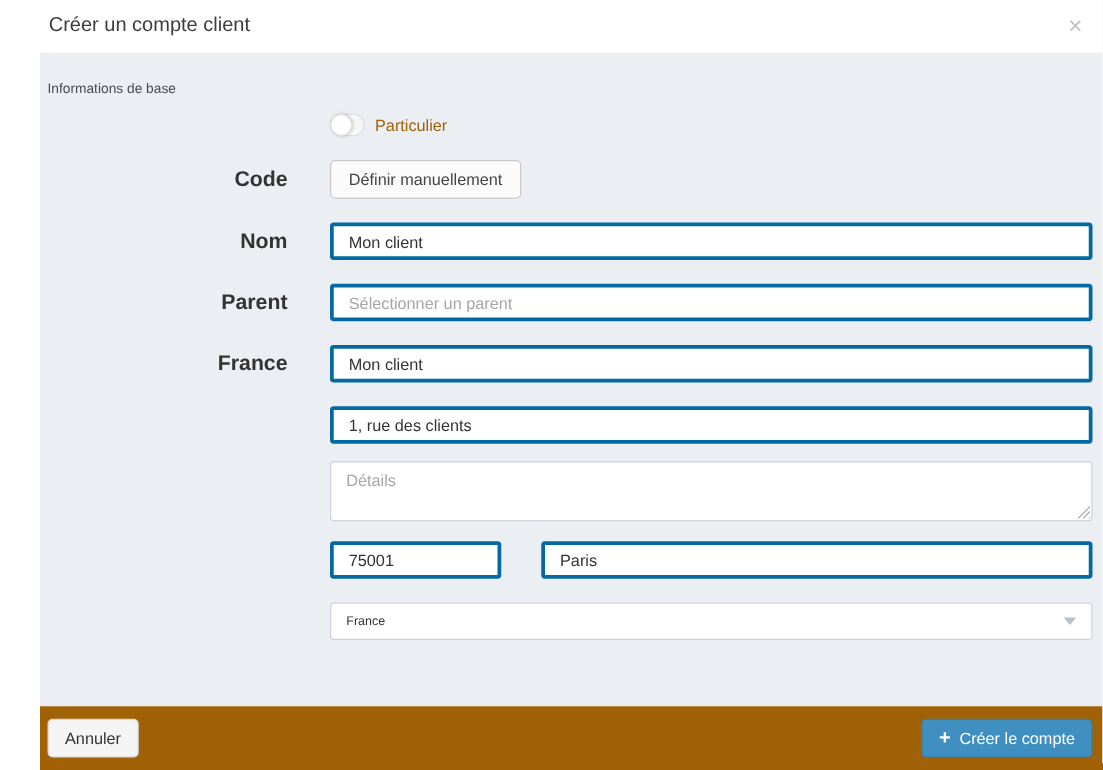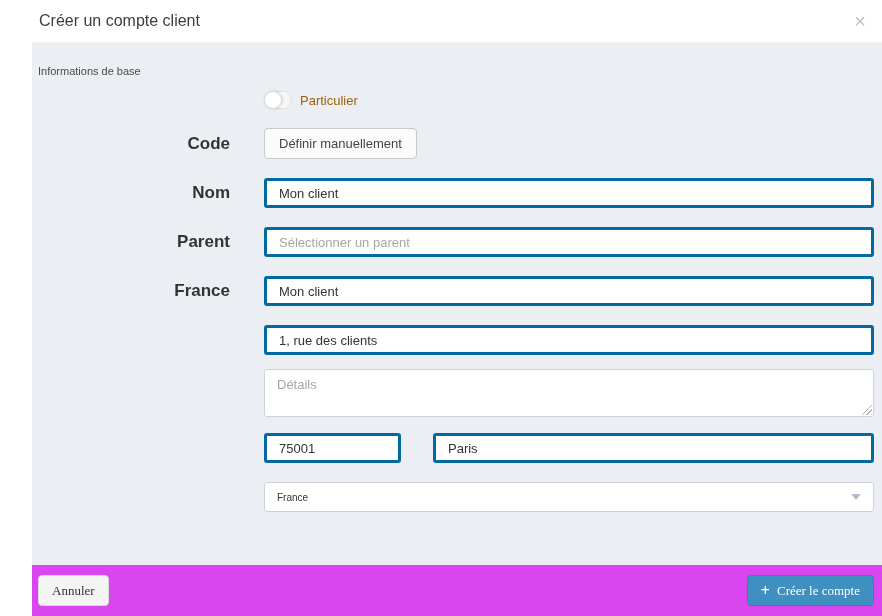--- a/index.html
+++ b/index.html
@@ -107,21 +107,21 @@
     width: 0; height: 0;
     border-left: 5px solid transparent;
     border-right: 5px solid transparent;
     border-top: 6px solid #b9bfc9;
   }
 
   
   .modal-footer {
     flex: 0 0 51px; height: 51px;
     display: flex; align-items: center; justify-content: space-between;
-    padding: 0 8px 0 6px; background: #d946ef; font-family: Liberation Serif, serif;
+    padding: 0 8px 0 6px; background: #a16207;
   }
   .btn-cancel {
     height: 31px; padding: 0 13px;
     background: #f4f4f4; border: 1px solid #d9d9d9; border-radius: 4px;
     font-size: 13px; color: #333; font-family: inherit; cursor: pointer;
   }
   .btn-primary {
     height: 31px; padding: 0 13px;
     background: #3f90c1; border: 1px solid #3580ae; border-radius: 4px;
     font-size: 13px; color: #fff; font-family: inherit; cursor: pointer;

